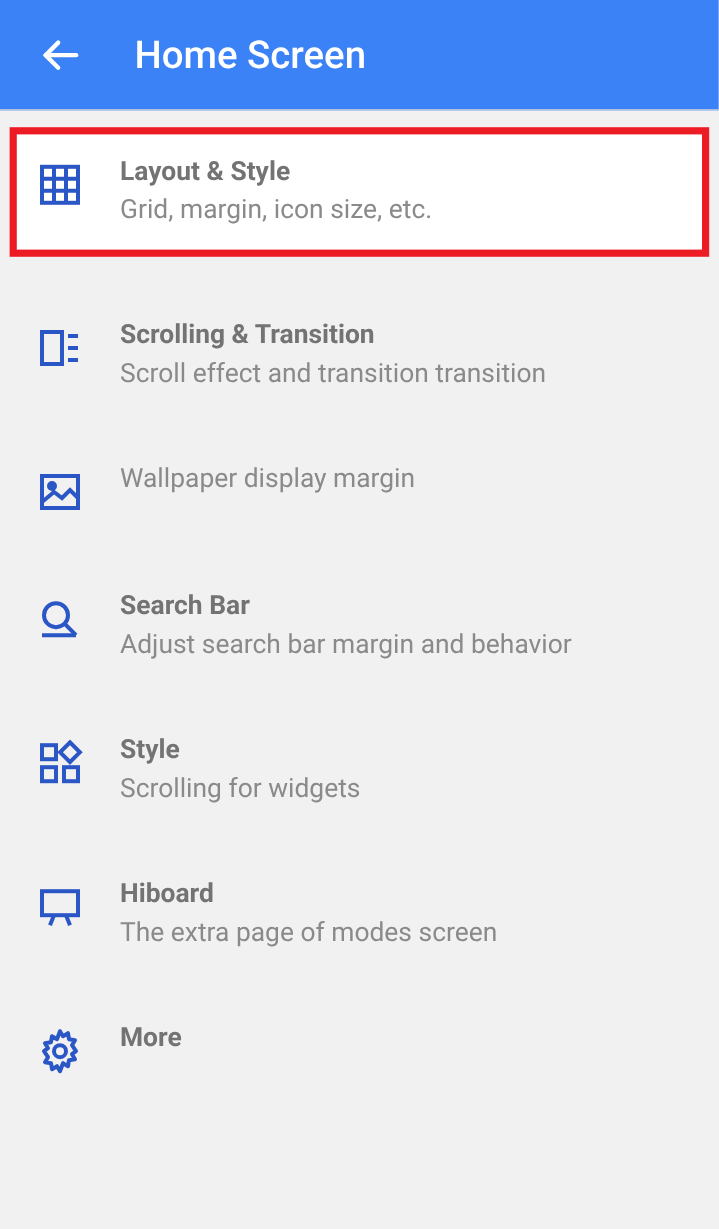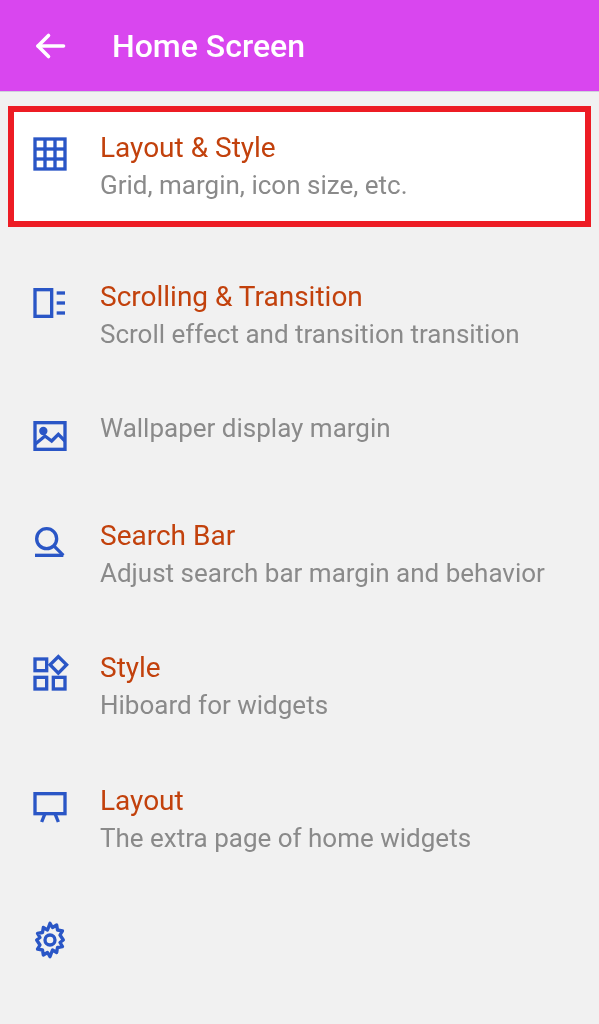--- a/index.html
+++ b/index.html
@@ -8,21 +8,21 @@
       padding: 0;
     }
     body {
       font-family: Roboto, "Helvetica Neue", Arial, sans-serif;
       width: 599px;
       height: 1024px;
       background: #f1f1f1;
       overflow: hidden;
     }
     .app-bar {
-      background: #d946ef;
+      background: #3b82f6;
       height: 92px;
       display: flex;
       align-items: center;
       padding-left: 32px;
       color: #fff;
       border-bottom: 1px solid #ced1db;
     }
     .back-btn {
       background: none;
       border: none;
@@ -61,28 +61,28 @@
       margin-top: 2px;
       display: flex;
       align-items: center;
       justify-content: center;
     }
     .item-text {
       flex: 1;
       min-width: 0;
     }
     .item-title {
-      font-size: 28px;
-      color: #c2410c;
-      font-weight: 400;
+      font-size: 22px;
+      color: #737373;
+      font-weight: 700;
       line-height: 1.25;
       margin-bottom: 4px;
     }
     .item-sub {
-      font-size: 26px;
+      font-size: 22px;
       color: #8a8a8a;
       font-weight: 400;
       line-height: 1.3;
     }
     svg { display: block; }
   </style>
 </head>
 <body>
 
 <div class="app-bar">
@@ -161,42 +161,43 @@
     <div class="item-icon">
       <svg width="40" height="40" viewBox="0 0 24 24" fill="none" stroke="#2a56c6" stroke-width="2">
         <rect x="3" y="3" width="7" height="7"></rect>
         <rect x="3" y="14" width="7" height="7"></rect>
         <rect x="14" y="14" width="7" height="7"></rect>
         <rect x="13.5" y="3" width="7" height="7" transform="rotate(45 17 6.5)"></rect>
       </svg>
     </div>
     <div class="item-text">
       <div class="item-title">Style</div>
-      <div class="item-sub">Hiboard for widgets</div>
+      <div class="item-sub">Scrolling for widgets</div>
     </div>
   </div>
 
   <div class="list-item">
     <div class="item-icon">
       <svg width="40" height="40" viewBox="0 0 24 24" fill="none" stroke="#2a56c6" stroke-width="2">
         <rect x="3" y="4" width="18" height="12"></rect>
         <line x1="9" y1="16" x2="7" y2="21"></line>
         <line x1="15" y1="16" x2="17" y2="21"></line>
       </svg>
     </div>
     <div class="item-text">
-      <div class="item-title">Layout</div>
-      <div class="item-sub">The extra page of home widgets</div>
+      <div class="item-title">Hiboard</div>
+      <div class="item-sub">The extra page of modes screen</div>
     </div>
   </div>
 
   <div class="list-item">
     <div class="item-icon">
       <svg width="40" height="40" viewBox="0 0 24 24" fill="none" stroke="#2a56c6" stroke-width="2">
         <circle cx="12" cy="12" r="3"></circle>
         <path d="M12 2l1.5 2.5L16 3l.5 3 3 .5-1.5 2.5L20 12l-2 1.5 1.5 2.5-3 .5-.5 3-2.5-1.5L12 22l-1.5-2.5L8 21l-.5-3-3-.5L6 15 4 12l2-1.5L4.5 8l3-.5L8 4.5 10.5 6 12 2z" stroke-linejoin="round"></path>
       </svg>
     </div>
     <div class="item-text">
+      <div class="item-title">More</div>
     </div>
   </div>
 
 </div>
 
 </body></html>

